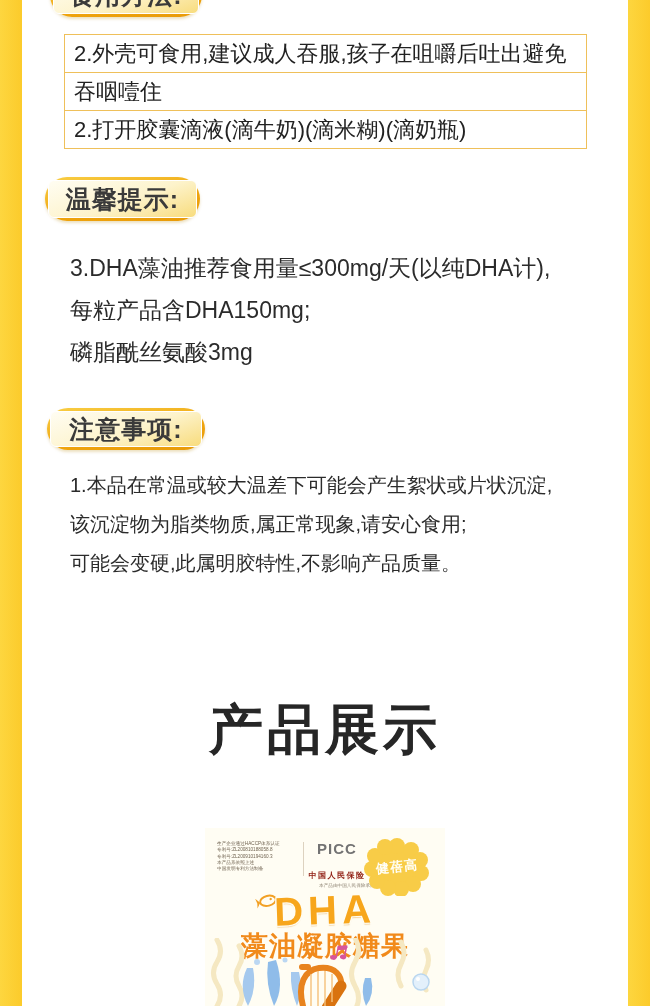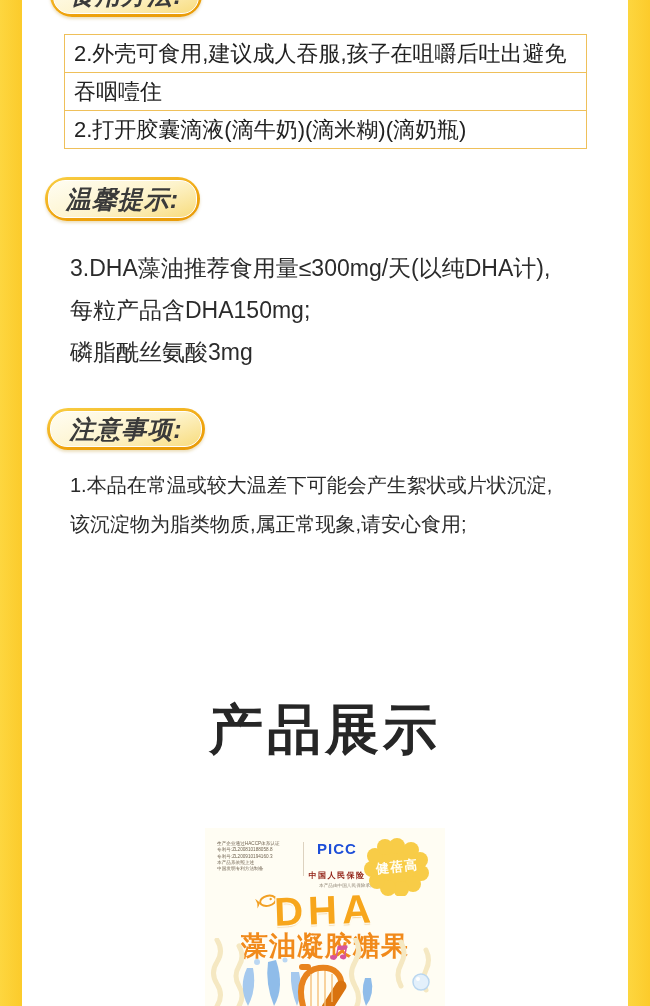--- a/index.html
+++ b/index.html
@@ -16,26 +16,26 @@
   
   .badge{
     position:absolute;
     border-radius:26px;
     padding:3px;
     background:linear-gradient(170deg,#f9cf45 0%,#efa40e 60%,#e89a08 100%);
     box-shadow:0 2px 3px rgba(180,130,0,.25);
   }
   .badge-inner{
     height:100%;box-sizing:border-box;
-    border-radius:17px;
+    border-radius:6px;
     background:linear-gradient(160deg,#fffdf2 0%,#fdf3cb 55%,#f8dc7d 100%);
     border:1px solid #fff;
     display:flex;align-items:center;justify-content:center;
     font-size:25px;font-weight:bold;color:#3a3a3a;
-    letter-spacing:1px;white-space:nowrap;font-style:italic;
+    letter-spacing:1px;white-space:nowrap;
   }
 
   
   .usage-table{
     position:absolute;left:64px;top:34px;width:521px;
     border:1px solid #efc05a;background:#fff;
   }
   .usage-row{
     height:37px;display:flex;align-items:center;
     padding-left:9px;font-size:22px;color:#222;
@@ -60,21 +60,21 @@
     background:#fffdf3;overflow:hidden;
   }
   .fine-print{
     position:absolute;left:12px;top:13px;width:150px;
     font-size:8px;line-height:1.35;color:#6f6250;
     transform:scale(0.58);transform-origin:top left;
     white-space:nowrap;
   }
   .header-divider{position:absolute;left:98px;top:14px;width:1px;height:34px;background:#ddd2bf;}
   .picc{position:absolute;left:101px;top:13px;width:62px;text-align:center;}
-  .picc-logo{font-size:15px;font-weight:900;color:#1d4ed8;letter-spacing:1px;line-height:1;text-align:center;}
+  .picc-logo{font-size:15px;font-weight:900;color:#737373;letter-spacing:1px;line-height:1;text-align:center;}
   .picc-name{font-size:8px;font-weight:bold;color:#8f1c10;letter-spacing:1.5px;margin-top:14px;}
   .picc-note{font-size:8px;color:#8a7f6e;transform:scale(0.58);transform-origin:top center;white-space:nowrap;margin-top:1px;}
   .flower{position:absolute;left:158px;top:10px;width:68px;height:58px;}
   .flower-label{
     position:absolute;left:0;top:20px;width:68px;text-align:center;
     font-size:13px;font-weight:bold;color:#fffef5;letter-spacing:1px;
     transform:rotate(-6deg);
   }
   .fish{position:absolute;left:50px;top:64px;width:24px;height:18px;transform:rotate(-14deg);}
   .product-title{
@@ -116,20 +116,21 @@
   <div>磷脂酰丝氨酸3mg</div>
 </div>
 
 <div class="badge" style="left:47px;top:408px;width:152px;height:36px;">
   <div class="badge-inner">注意事项:</div>
 </div>
 
 <div class="para notes-para">
   <div>1.本品在常温或较大温差下可能会产生絮状或片状沉淀,</div>
   <div>该沉淀物为脂类物质,属正常现象,请安心食用;</div>
+  <div>可能会变硬,此属明胶特性,不影响产品质量。</div>
 </div>
 
 <div class="showcase-title">产品展示</div>
 
 <div class="package">
 
   <div class="fine-print">
     <div>生产企业通过HACCP体系认证</div>
     <div>专利号:ZL200810188058.8</div>
     <div>专利号:ZL200910194160.3</div>

